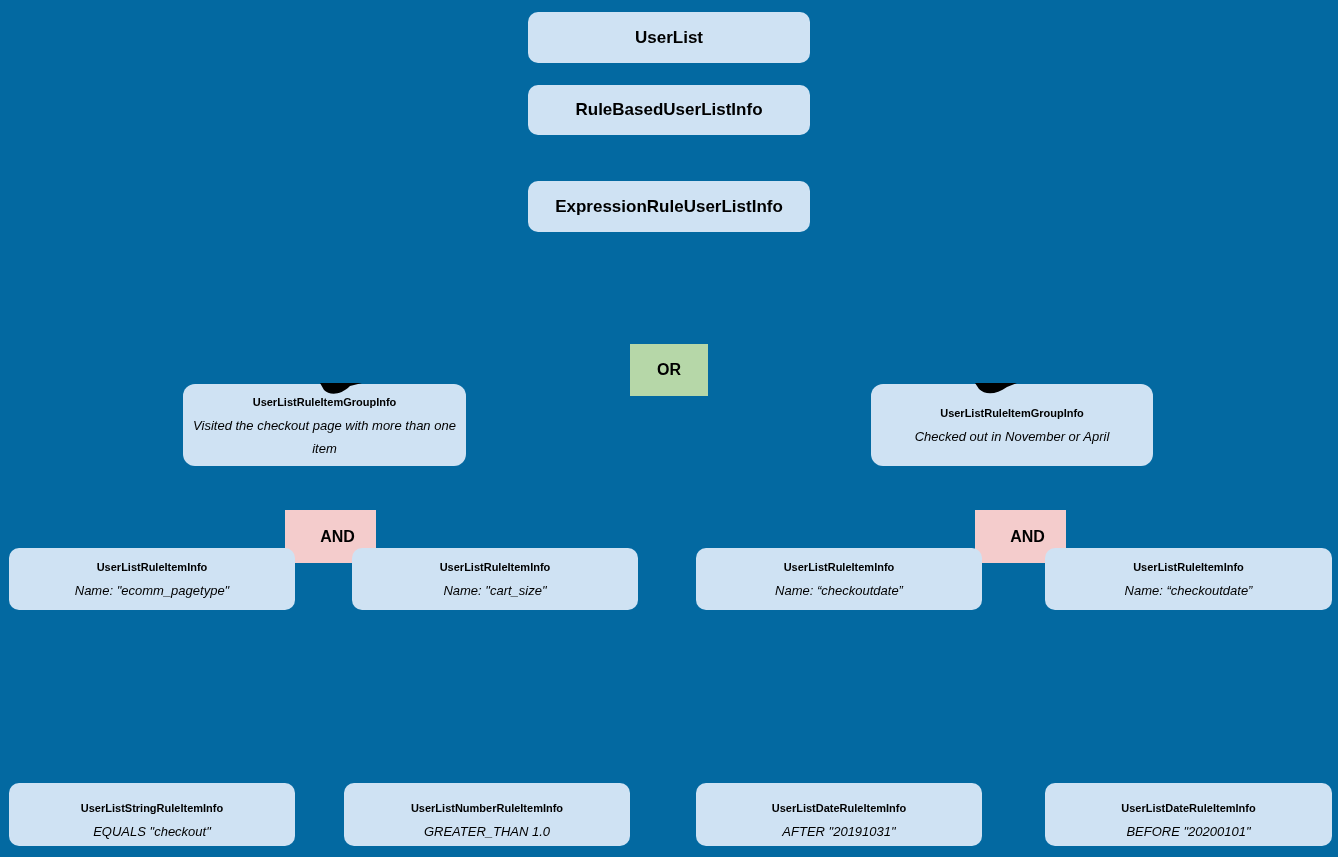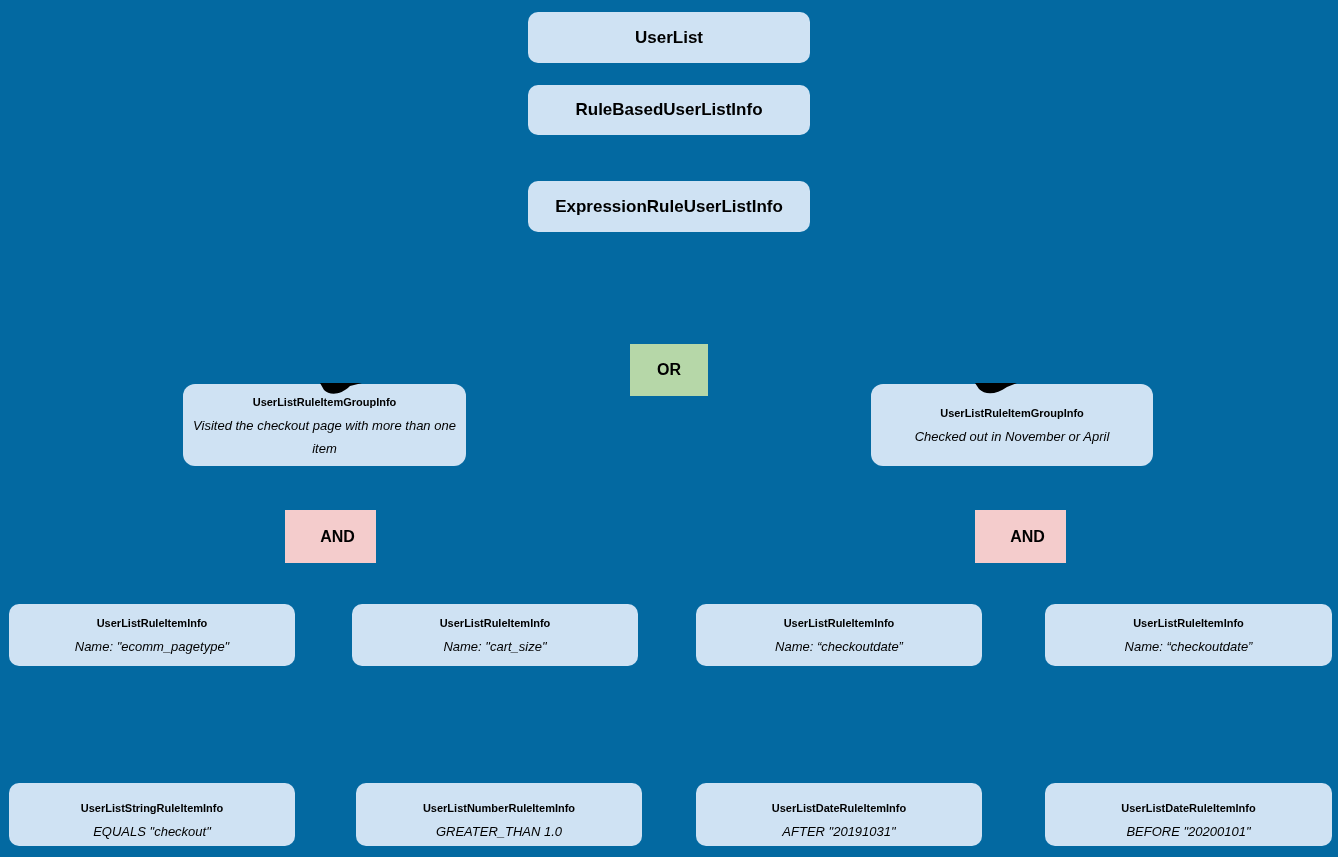--- a/index.html
+++ b/index.html
@@ -62,30 +62,30 @@
   #n-or        { left: 630px; top: 344px; width: 78px; height: 52px; }
   #n-and-left  { left: 285px; top: 510px; width: 77px; height: 53px; }
   #n-and-right { left: 975px; top: 510px; width: 77px; height: 53px; }
 
   
   #n-group-left  { left: 183px; top: 384px; width: 283px; height: 82px; border-radius: 12px; }
   #n-group-right { left: 871px; top: 384px; width: 282px; height: 82px; border-radius: 12px; }
   .group { line-height: 23px; }
 
   
-  .item-row { top: 604px; height: 62px; }
+  .item-row { top: 548px; height: 62px; }
   #n-item-1 { left: 9px;    width: 286px; }
   #n-item-2 { left: 352px;  width: 286px; }
   #n-item-3 { left: 696px;  width: 286px; }
   #n-item-4 { left: 1045px; width: 287px; }
 
   
   .operand-row { top: 783px; height: 63px; justify-content: flex-end; }
   #n-op-1 { left: 9px;    width: 286px; }
-  #n-op-2 { left: 356px;  width: 286px; }
+  #n-op-2 { left: 344px;  width: 286px; }
   #n-op-3 { left: 696px;  width: 286px; }
   #n-op-4 { left: 1045px; width: 287px; }
 
   
   .arrowhead {
     position: absolute;
     width: 42px;
     height: 14px;
   }
   #ah-left  { left: 320px; top: 383px; }

